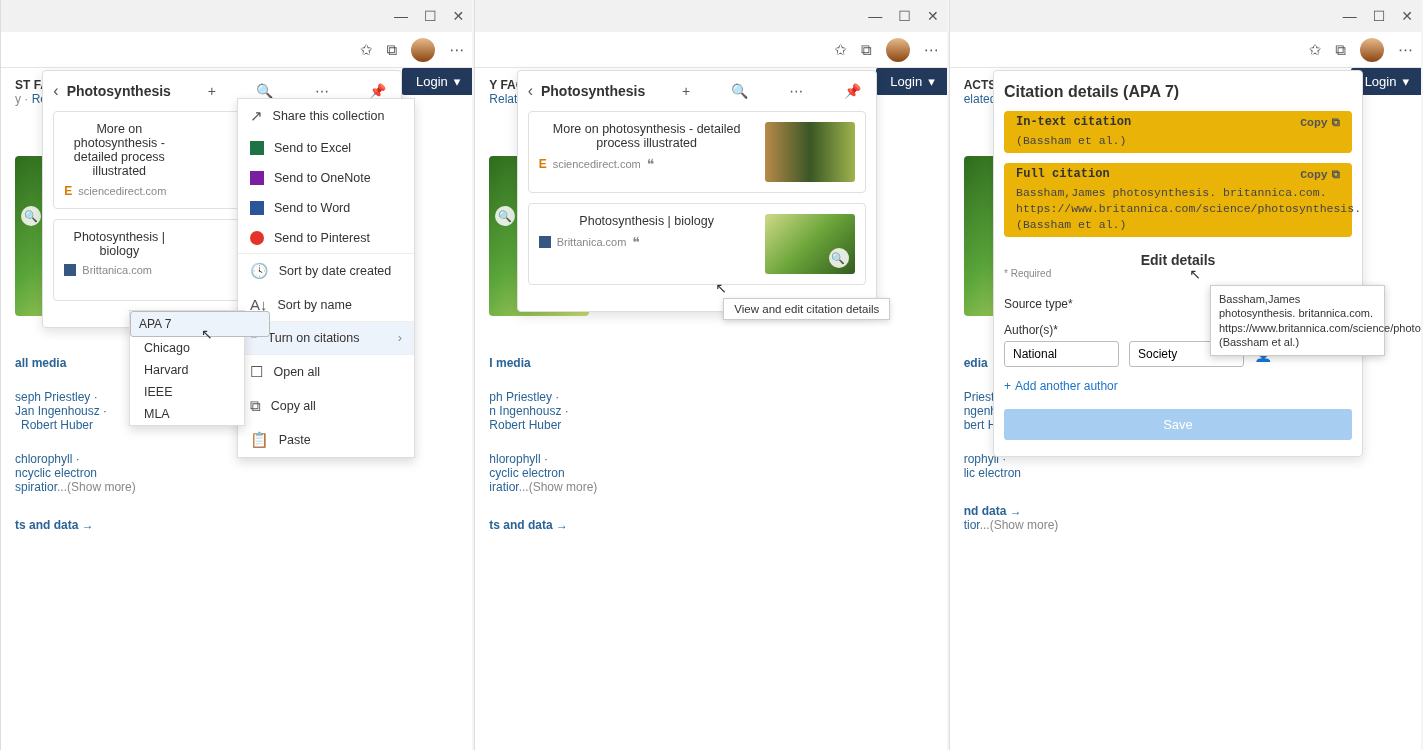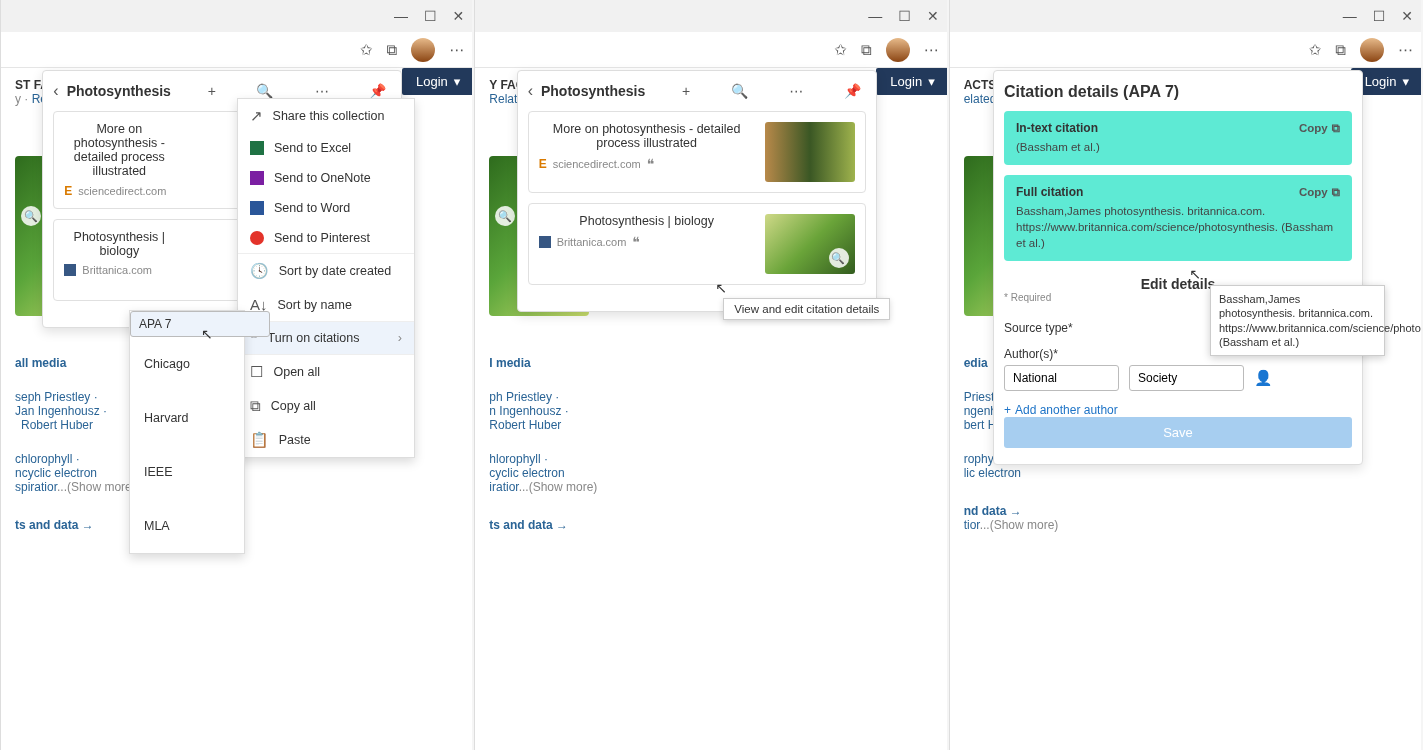--- a/index.html
+++ b/index.html
@@ -21,36 +21,36 @@
 .ctitle{ font-weight:500; margin-bottom:6px; font-size:12.5px;text-align:center;}
 .csrc{ font-size:11px; color:#888; display:flex; align-items:center; gap:6px;}
 .E{color:#d97a00;font-weight:700;font-size:12px;}
 .thumb{width:90px;height:60px;border-radius:3px;}
 .menu{ position:absolute; top:98px; left:236px; width:178px; background:#fff; border:1px solid #ddd; box-shadow:0 4px 10px rgba(0,0,0,.15);}
 .mitem{ display:flex; align-items:center; gap:10px; padding:8px 12px; font-size:12.5px; color:#333;}
 .mitem.hov{ background:#edf3fb;}
 .mitem .chr{margin-left:auto;color:#888;}
 .msep{ border-top:1px solid #eee;}
 .submenu{ position:absolute; top:310px; left:128px; width:116px; background:#fff; border:1px solid #ddd; box-shadow:0 4px 10px rgba(0,0,0,.15);}
-.sitem{ padding:20px 14px; font-size:12.5px;}
+.sitem{ padding:4px 14px; font-size:12.5px;}
 .sitem.sel{ background:#edf3fb;}
 .bgpage{ position:absolute; left:0; top:68px; width:100%; padding:10px 14px; color:#2a6496; font-size:12px;}
 .leaf{width:100px;height:160px;border-radius:4px;background:linear-gradient(135deg,#2e6b1d,#5aa53a,#c9dd6d);margin-top:50px;}
 .tooltip{ position:absolute; background:#fff; border:1px solid #ccc; padding:4px 10px; font-size:11.5px; box-shadow:0 2px 6px rgba(0,0,0,.15);}
-.citebox{ background:#5eead4; border-radius:4px; padding:10px 12px; margin:10px 0;}
+.citebox{ background:#eab308; border-radius:4px; padding:4px 12px; margin:10px 0;font-family:Liberation Mono, monospace;}
 .cbhead{display:flex; justify-content:space-between; font-size:12px; font-weight:600; margin-bottom:4px;}
 .cbtxt{ font-size:11.5px; color:#444; line-height:1.4;}
 .editlbl{font-weight:600;font-size:14px;margin-top:15px;text-align:center;}
 .req{font-size:10px;color:#888;}
 .formrow{display:flex;align-items:center;gap:10px;margin-top:12px;font-size:12px;}
 .formrow label{flex:1;}
 .sel{border:1px solid #bbb;padding:5px 8px;width:140px;display:flex;justify-content:space-between;align-items:center;font-size:12px;border-radius:3px;}
 .inp{border:1px solid #bbb;padding:5px 8px;width:115px;font-size:12px;border-radius:3px;}
 .addlink{color:#1e74c7;font-size:12px;margin-top:12px;display:flex;align-items:center;gap:4px;}
-.btnrow{display:flex;gap:10px;margin-top:0;}
+.btnrow{display:flex;gap:10px;margin-top:16px;}
 .btn{flex:1;padding:8px 0;text-align:center;border-radius:3px;font-size:13px;}
 .btn.save{background:#a7cef0;color:#fff;}
 .btn.cancel{background:#eee;color:#333;}
 .tip2{position:absolute;top:285px;right:36px;width:175px;background:#fff;border:1px solid #ccc;padding:6px 8px;font-size:11px;line-height:1.3;box-shadow:0 2px 8px rgba(0,0,0,.2);}
 .cursor{position:absolute;font-size:14px;}
 .qicon{font-size:14px;color:#888;}
 .sq{width:14px;height:14px;display:inline-block;}
 .sqE{background:#1f7244;}
 .sqN{background:#7b1fa2;}
 .sqW{background:#2a5699;}

